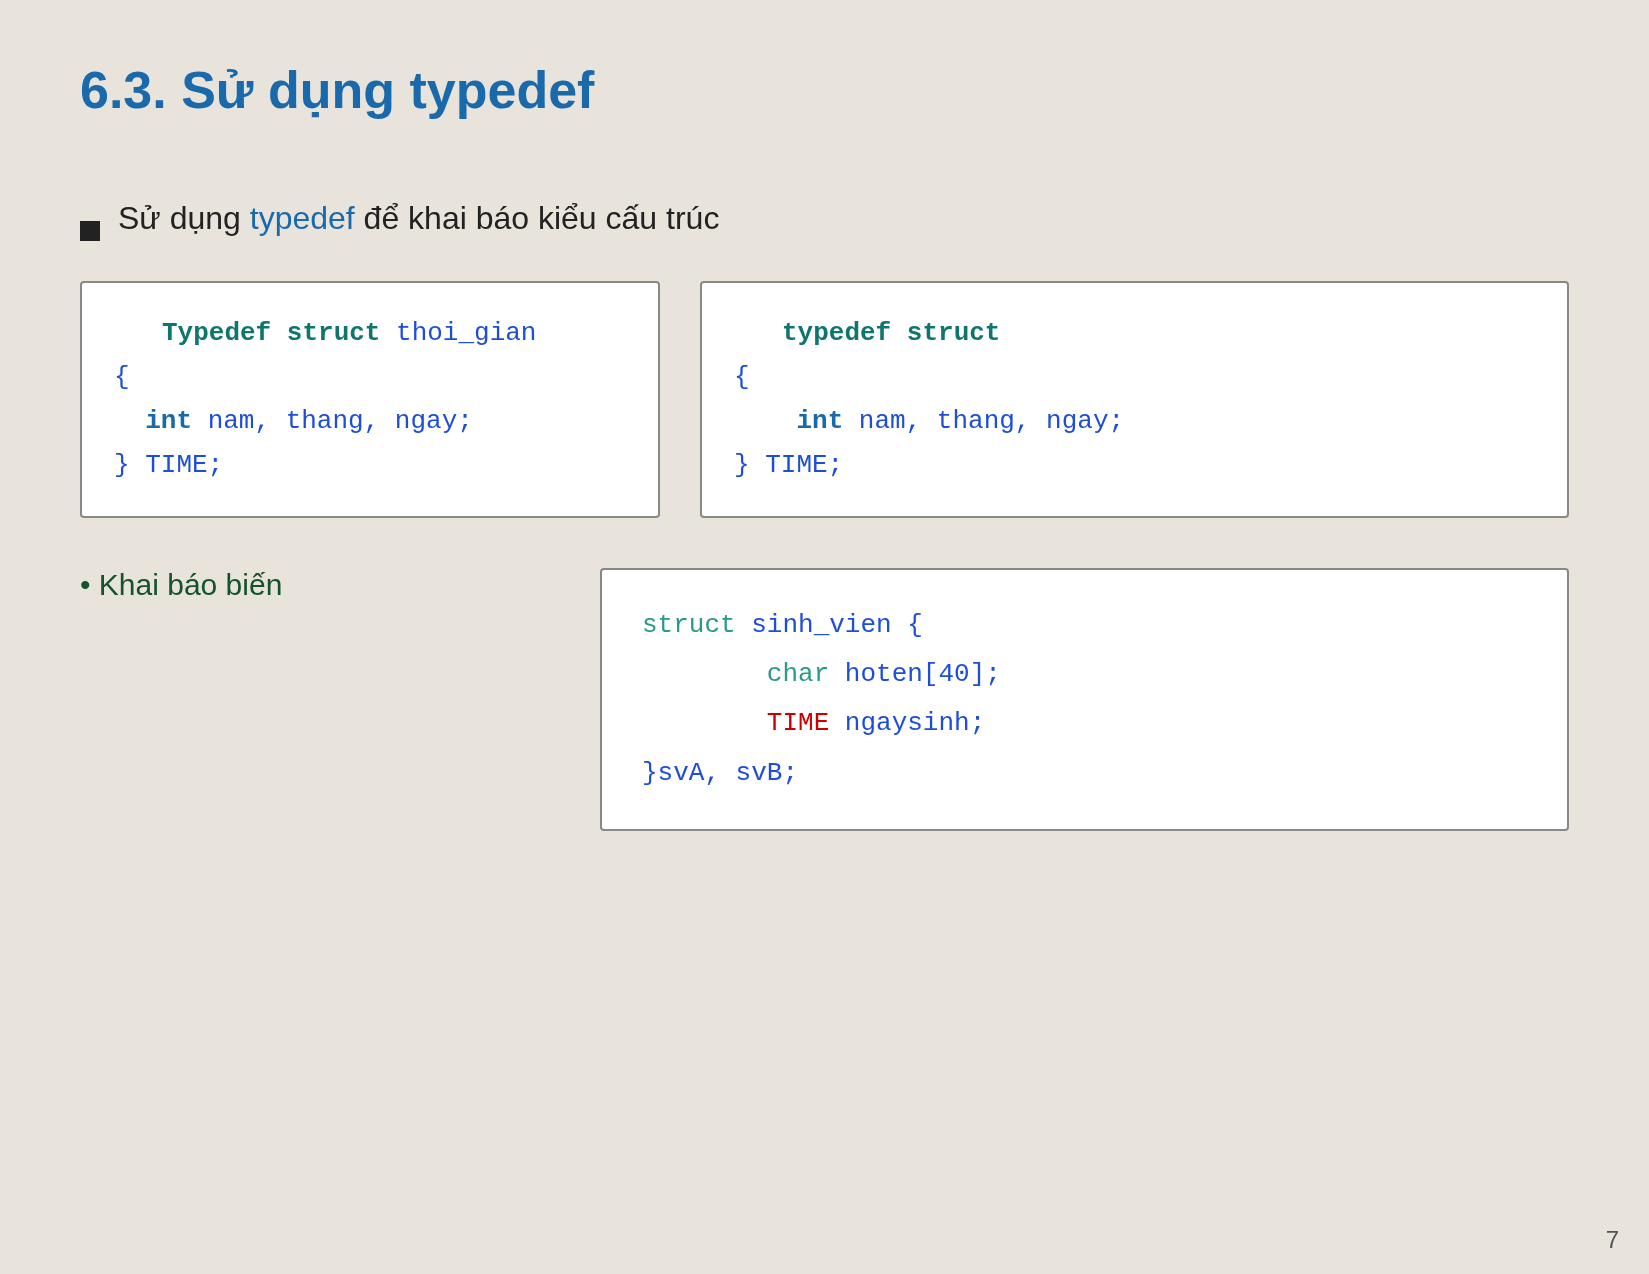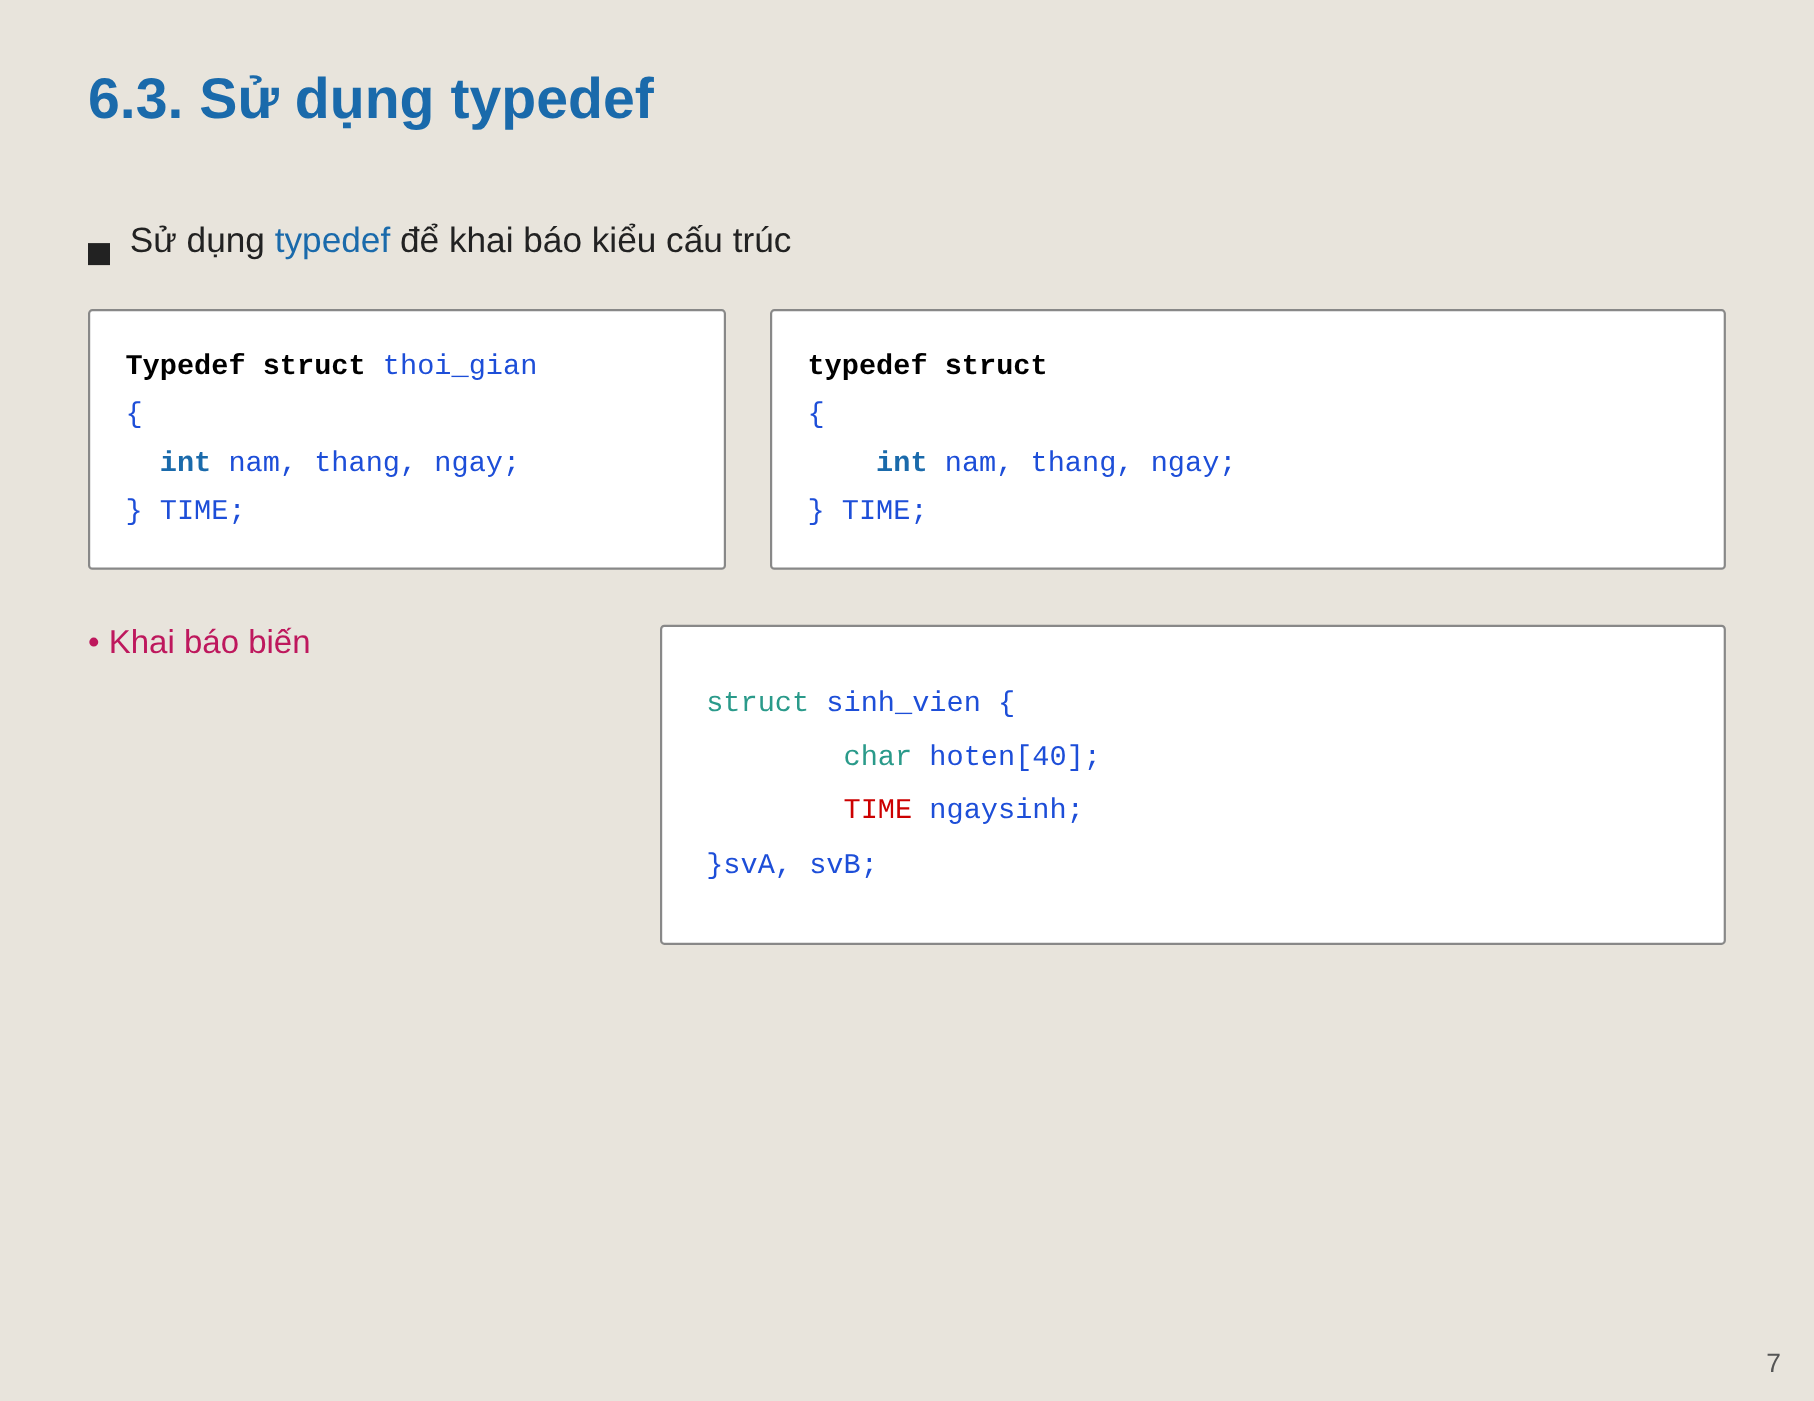--- a/index.html
+++ b/index.html
@@ -63,58 +63,58 @@
 
     .code-box-left {
       flex: 0 0 580px;
       max-width: 580px;
     }
 
     .code-box-right {
       flex: 1;
     }
 
-    .kw-blue { color: #000000; font-weight: bold; }
+    .kw-blue { color: #0f766e; font-weight: bold; margin-left: 48px; }
     .kw-int { color: #1a6aab; font-weight: bold; }
     .kw-red { color: #cc0000; }
     .kw-teal { color: #2a9a8a; }
     .text-normal { color: #1d4ed8; }
 
     .lower-section {
       display: flex;
       gap: 40px;
       align-items: flex-start;
     }
 
     .khai-bao-section {
       flex: 0 0 480px;
     }
 
     .khai-bao-title {
       font-size: 30px;
-      color: #be185d;
+      color: #14532d;
       margin-bottom: 8px;
     }
 
     .khai-bao-code {
       font-size: 34px;
       font-family: 'Courier New', Courier, monospace;
     }
 
     .khai-bao-time {
       color: #cc0000;
       font-weight: bold;
     }
 
     .struct-box {
       flex: 1;
       background: white;
       border: 2px solid #888;
       border-radius: 4px;
-      padding: 45px 40px;
+      padding: 31px 40px;
       font-family: 'Courier New', Courier, monospace;
       font-size: 26px;
       line-height: 1.9;
     }
 
     .page-number {
       position: fixed;
       bottom: 20px;
       right: 30px;
       font-size: 24px;

